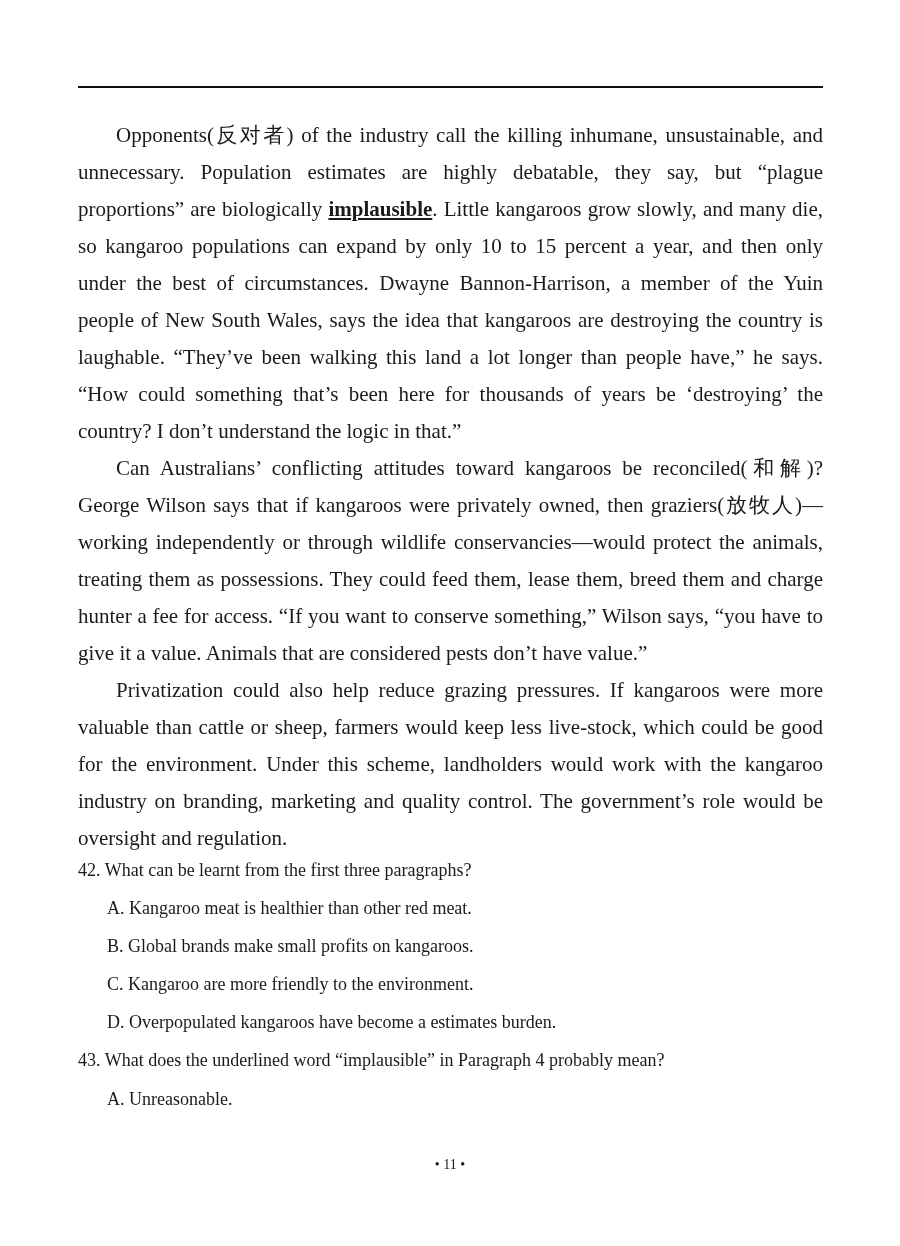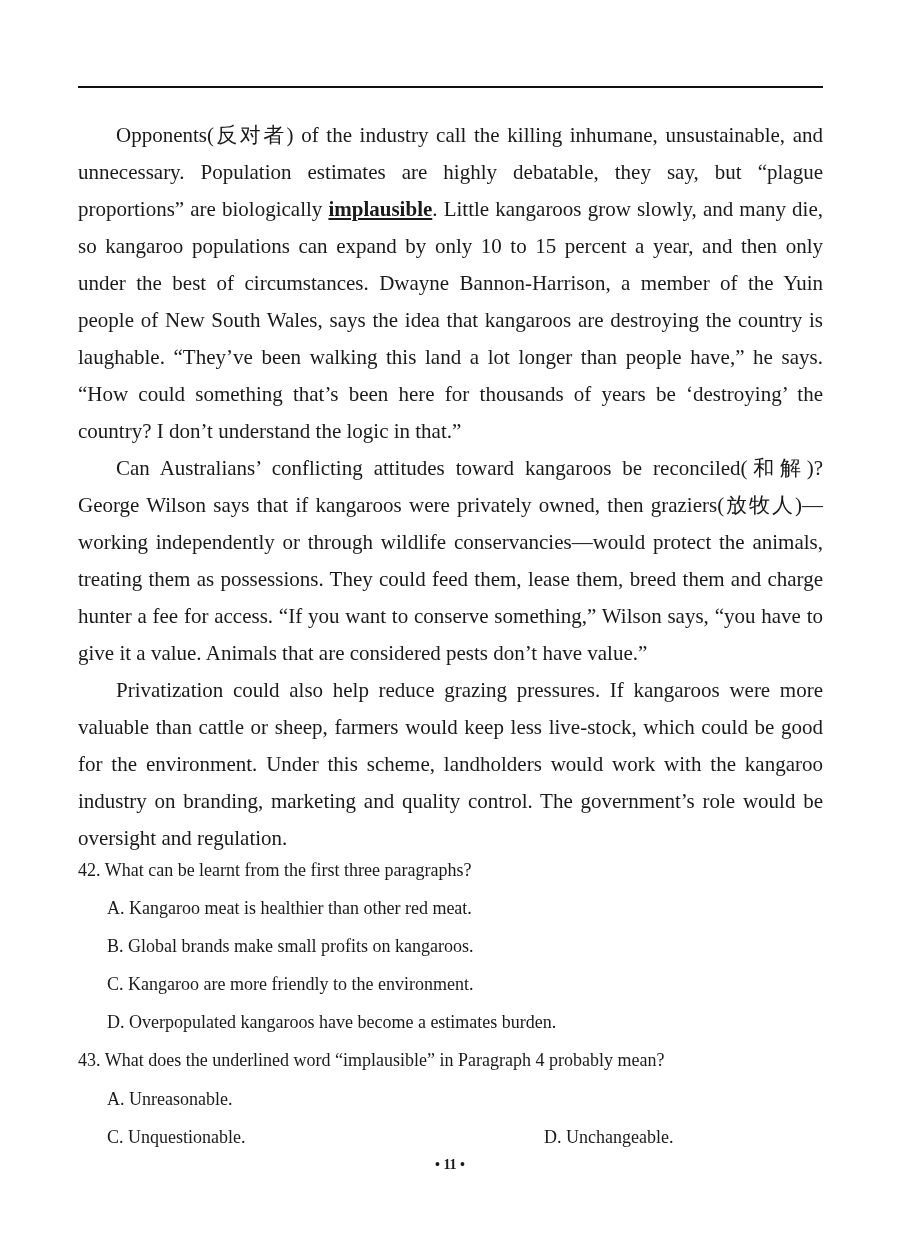--- a/index.html
+++ b/index.html
@@ -22,21 +22,20 @@
     position: absolute; left: 78px; top: 851px; width: 745px;
     font-size: 18px; line-height: 38.1px;
   }
   .q { margin: 0; }
   .opt { margin: 0; padding-left: 29px; }
   .opt-row { display: flex; padding-left: 29px; justify-content: space-between; }
   .opt-row .col { width: 279px; }
   .page-num {
     position: absolute; left: 0; width: 900px; top: 1157px; text-align: center;
     font-size: 14px;
-    font-weight: bold;
   }
 </style>
 </head>
 <body>
 
 <div class="rule"></div>
 
 <div class="passage">
   <p class="para"><span class="indent"></span><span>Opponents(反对者) of the industry call the killing inhumane, unsustainable, and unnecessary. Population estimates are highly debatable, they say, but “plague proportions” are biologically </span><span class="ul-word">implausible</span><span>. Little kangaroos grow slowly, and many die, so kangaroo populations can expand by only 10 to 15 percent a year, and then only under the best of circumstances. Dwayne Bannon-Harrison, a member of the Yuin people of New South Wales, says the idea that kangaroos are destroying the country is laughable. “They’ve been walking this land a lot longer than people have,” he says. “How could something that’s been here for thousands of years be ‘destroying’ the country? I don’t understand the logic in that.”</span></p>
   <p class="para"><span class="indent"></span><span>Can Australians’ conflicting attitudes toward kangaroos be reconciled(和解)? George Wilson says that if kangaroos were privately owned, then graziers(放牧人)—working independently or through wildlife conservancies—would protect the animals, treating them as possessions. They could feed them, lease them, breed them and charge hunter a fee for access. “If you want to conserve something,” Wilson says, “you have to give it a value. Animals that are considered pests don’t have value.”</span></p>
@@ -49,20 +48,16 @@
     <p class="opt">A. Kangaroo meat is healthier than other red meat.</p>
     <p class="opt">B. Global brands make small profits on kangaroos.</p>
     <p class="opt">C. Kangaroo are more friendly to the environment.</p>
     <p class="opt">D. Overpopulated kangaroos have become a estimates burden.</p>
   </div>
   <div>
     <p class="q">43. What does the underlined word “implausible” in Paragraph 4 probably mean?</p>
     <div class="opt-row">
       <span class="col">A. Unreasonable.</span>
     </div>
-    <div class="opt-row">
-      <span class="col">C. Unquestionable.</span>
-      <span class="col">D. Unchangeable.</span>
-    </div>
   </div>
 </div>
 
 <div class="page-num">• 11 •</div>
 
 </body></html>

